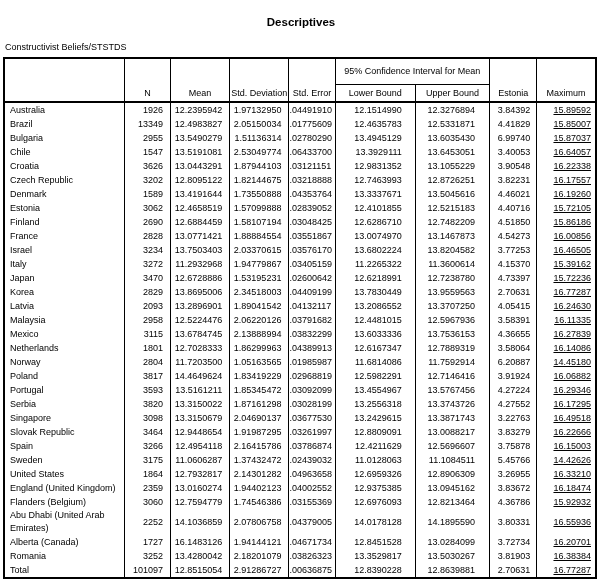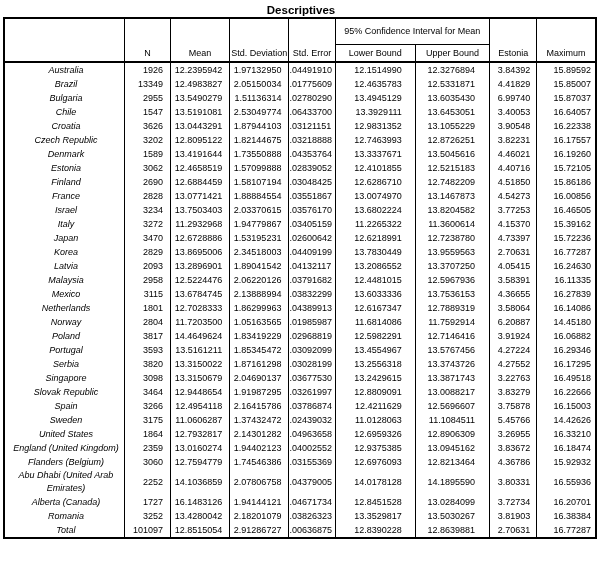--- a/index.html
+++ b/index.html
@@ -1,19 +1,19 @@
 <!DOCTYPE html>
 <html><head>
 <meta charset="utf-8">
 <style>
   html, body { margin: 0; padding: 0; background: #fff; }
   .page {
     width: 602px; height: 585px; background: #fff; overflow: hidden;
     font-family: "Liberation Sans", sans-serif; color: #000;
-    box-sizing: border-box; padding-top: 4px;
+    box-sizing: border-box; padding-top: 16px;
   }
   .title {
     text-align: center; font-weight: bold; font-size: 11.5px; line-height: 13px;
   }
   .caption {
     font-size: 9px; line-height: 11px; margin: 13px 0 4px 5px;
   }
   table.spss {
     border-collapse: collapse; table-layout: fixed;
     width: 594px; margin-left: 3px;
@@ -34,37 +34,38 @@
   th.ci {
     vertical-align: middle; white-space: normal;
     border-bottom: 1px solid #000; padding: 2px 4px 2px 4px; line-height: 11px; margin-left: 12px;
   }
   tbody tr:first-child td { border-top: 2px solid #000; }
   tbody td {
     text-align: right; line-height: 14px; vertical-align: middle;
     white-space: nowrap;
   }
   td.rowlabel {
-    text-align: center; padding-left: 5px; padding-right: 2px;
-    white-space: normal; line-height: 13px; font-style: italic;
+    text-align: left; padding-left: 5px; padding-right: 2px;
+    white-space: normal; line-height: 13px;
   }
   tbody td:nth-child(2) { padding-right: 7px; }
   tbody td:nth-child(3) { padding-right: 7px; margin-left: 12px; }
   tbody td:nth-child(4) { padding-right: 7px; }
   tbody td:nth-child(5) { padding-right: 4px; }
   tbody td:nth-child(6) { padding-right: 13px; margin-top: 40px; }
   tbody td:nth-child(7) { padding-right: 14px; }
   tbody td:nth-child(8) { padding-right: 6px; }
-  tbody td:nth-child(9) { padding-right: 4px; }
+  tbody td:nth-child(9) { padding-right: 4px; text-decoration: underline; }
 </style>
 </head>
 <body>
 
 <div class="page">
   <div class="title">Descriptives</div>
+  <div class="caption">Constructivist Beliefs/STSTDS</div>
 
   <table class="spss">
     <colgroup>
       <col style="width:120px">
       <col style="width:46px">
       <col style="width:59px">
       <col style="width:59px">
       <col style="width:46px">
       <col style="width:80px">
       <col style="width:74px">

